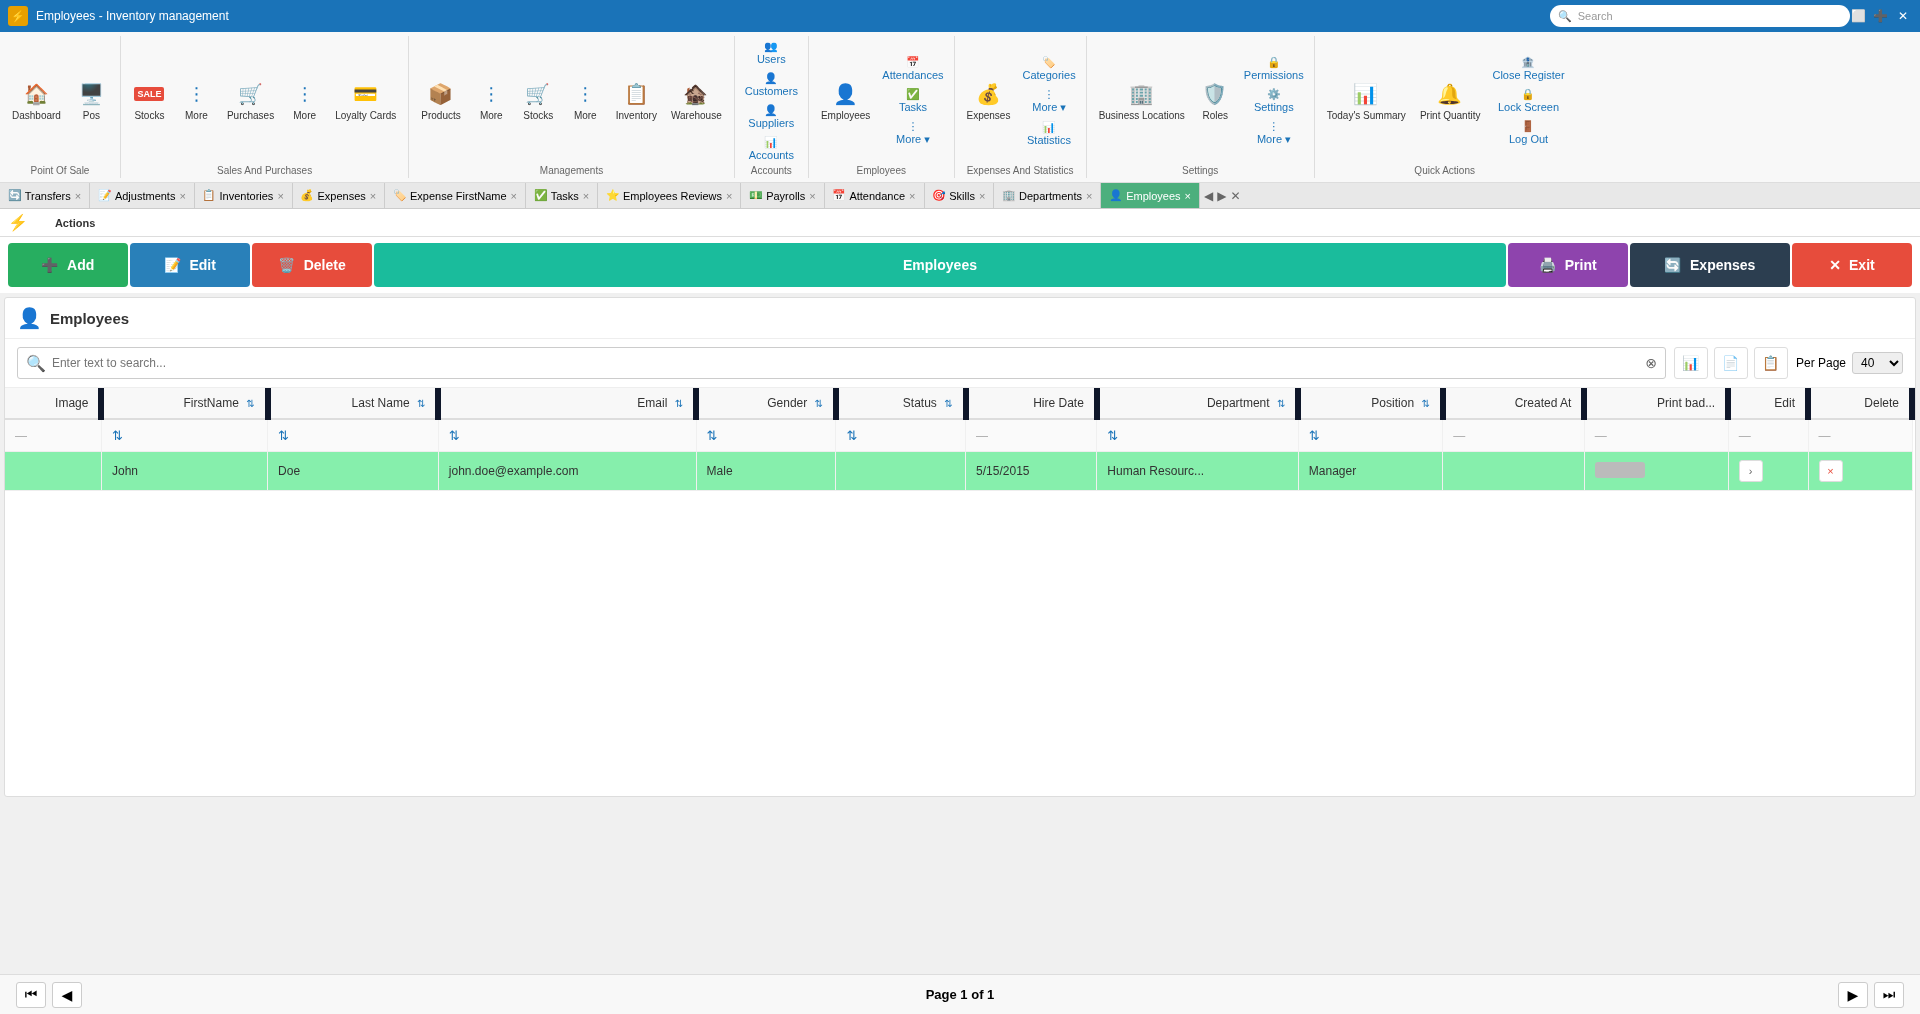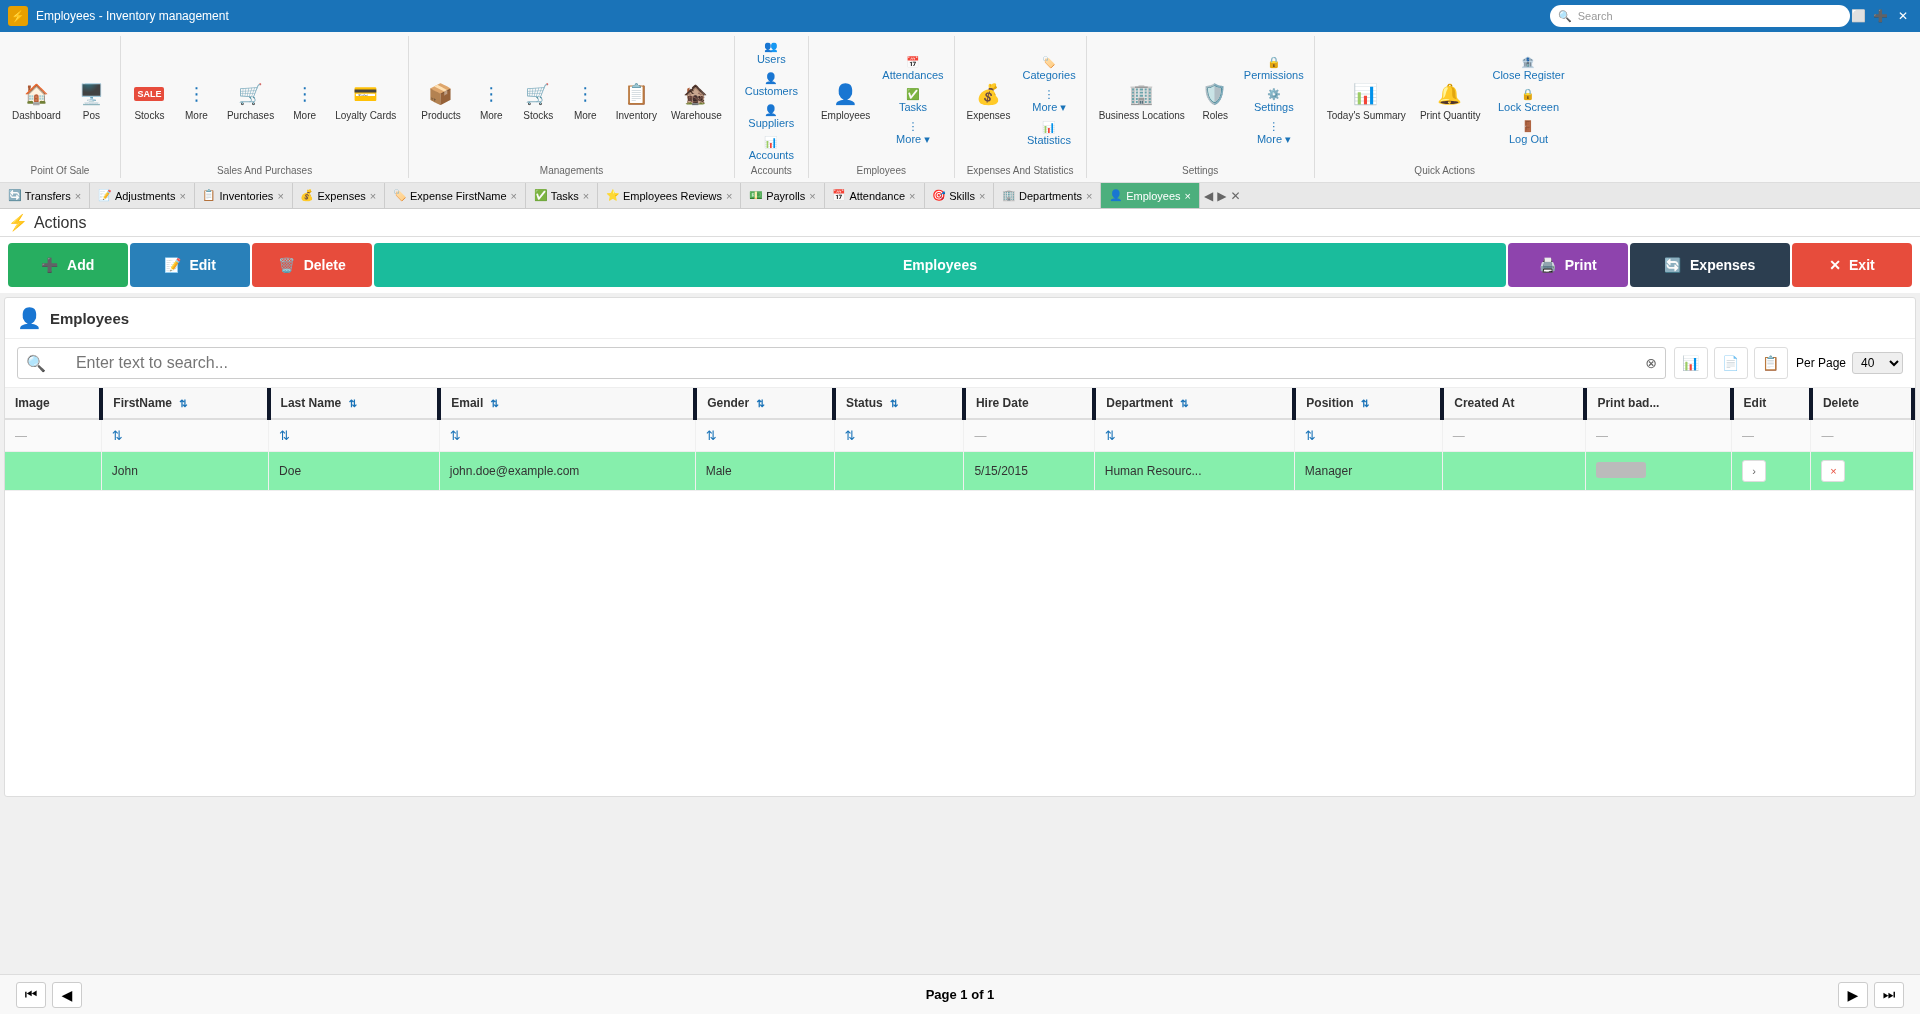--- a/index.html
+++ b/index.html
@@ -147,21 +147,21 @@
     .actions-bar {
       background: white;
       padding: 4px 8px;
       border-bottom: 1px solid #ddd;
       display: flex;
       align-items: center;
       gap: 6px;
       height: 28px;
     }
     .actions-bar .lightning { color: gold; font-size: 16px; }
-    .actions-bar .label { font-size: 16px; font-weight: normal; color: #333; }
+    .actions-bar .label { font-size: 11px; font-weight: bold; color: #333; margin-left: 21px; }
 
     
     .toolbar {
       display: flex;
       align-items: center;
       padding: 6px 8px;
       background: white;
       gap: 2px;
     }
     .toolbar-btn {
@@ -264,24 +264,24 @@
       width: 100%;
       border-collapse: collapse;
       font-size: 12px;
     }
     .data-table thead tr {
       background: #f8f8f8;
       border-bottom: 2px solid #ddd;
     }
     .data-table th {
       padding: 8px 10px;
-      text-align: left;
-      font-weight: bold;
+      text-align: right;
+      font-weight: normal;
       color: #333;
-      border-right: 4px solid #0f172a;
+      border-right: 6px solid #0f172a;
       white-space: nowrap;
     }
     .data-table td {
       padding: 8px 10px;
       border-bottom: 1px solid #eee;
       border-right: 1px solid #f0f0f0;
       color: #333;
     }
     .data-table tbody tr:nth-child(even) { background: #fafafa; }
     .sort-icon { color: #1a73b8; font-size: 10px; margin-left: 4px; }
@@ -658,21 +658,21 @@
 <div class="page-content" style="height: auto; margin:4px; border:1px solid #ddd; background:white; min-height:500px;">
 
   <div class="content-header">
     <span class="person-icon">👤</span>
     <span class="title">Employees</span>
   </div>
 
   <div class="search-container">
     <div class="search-input-wrapper">
       <span class="search-icon">🔍</span>
-      <input type="text" style="flex: 1 1 0%; border: none; outline: none; font-size: 16px; color: rgb(153, 153, 153); margin-left: 24px;" placeholder="Enter text to search...">
+      <input type="text" style="flex: 1 1 0%; border: none; outline: none; font-size: 12px; color: rgb(153, 153, 153);" placeholder="Enter text to search...">
       <span class="search-end-icon">⊗</span>
     </div>
     <div class="export-btns">
       <button class="export-btn" title="Export to Excel" style="color:#27ae60;">
         <span>📊</span>
       </button>
       <button class="export-btn" title="Export to PDF" style="color:#e74c3c;">
         <span>📄</span>
       </button>
       <button class="export-btn" title="Export" style="color:#1a73b8;">

